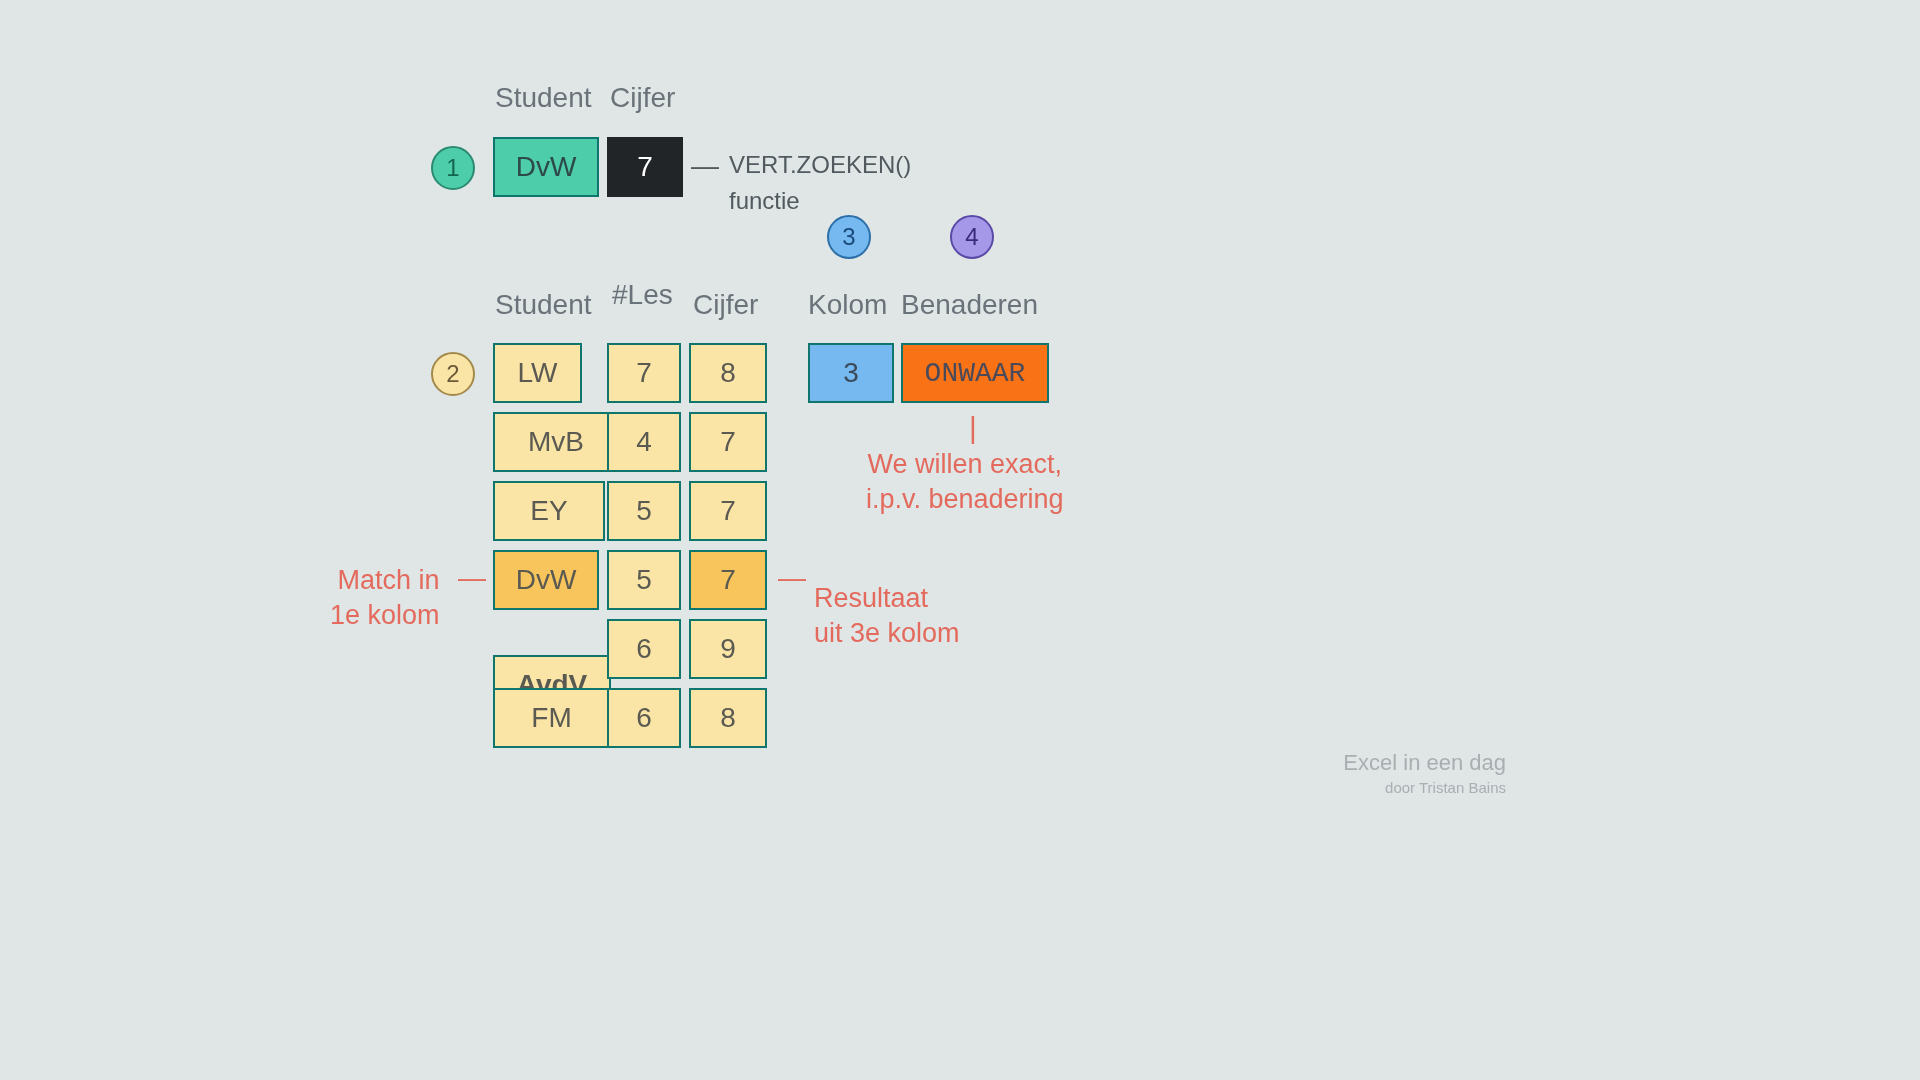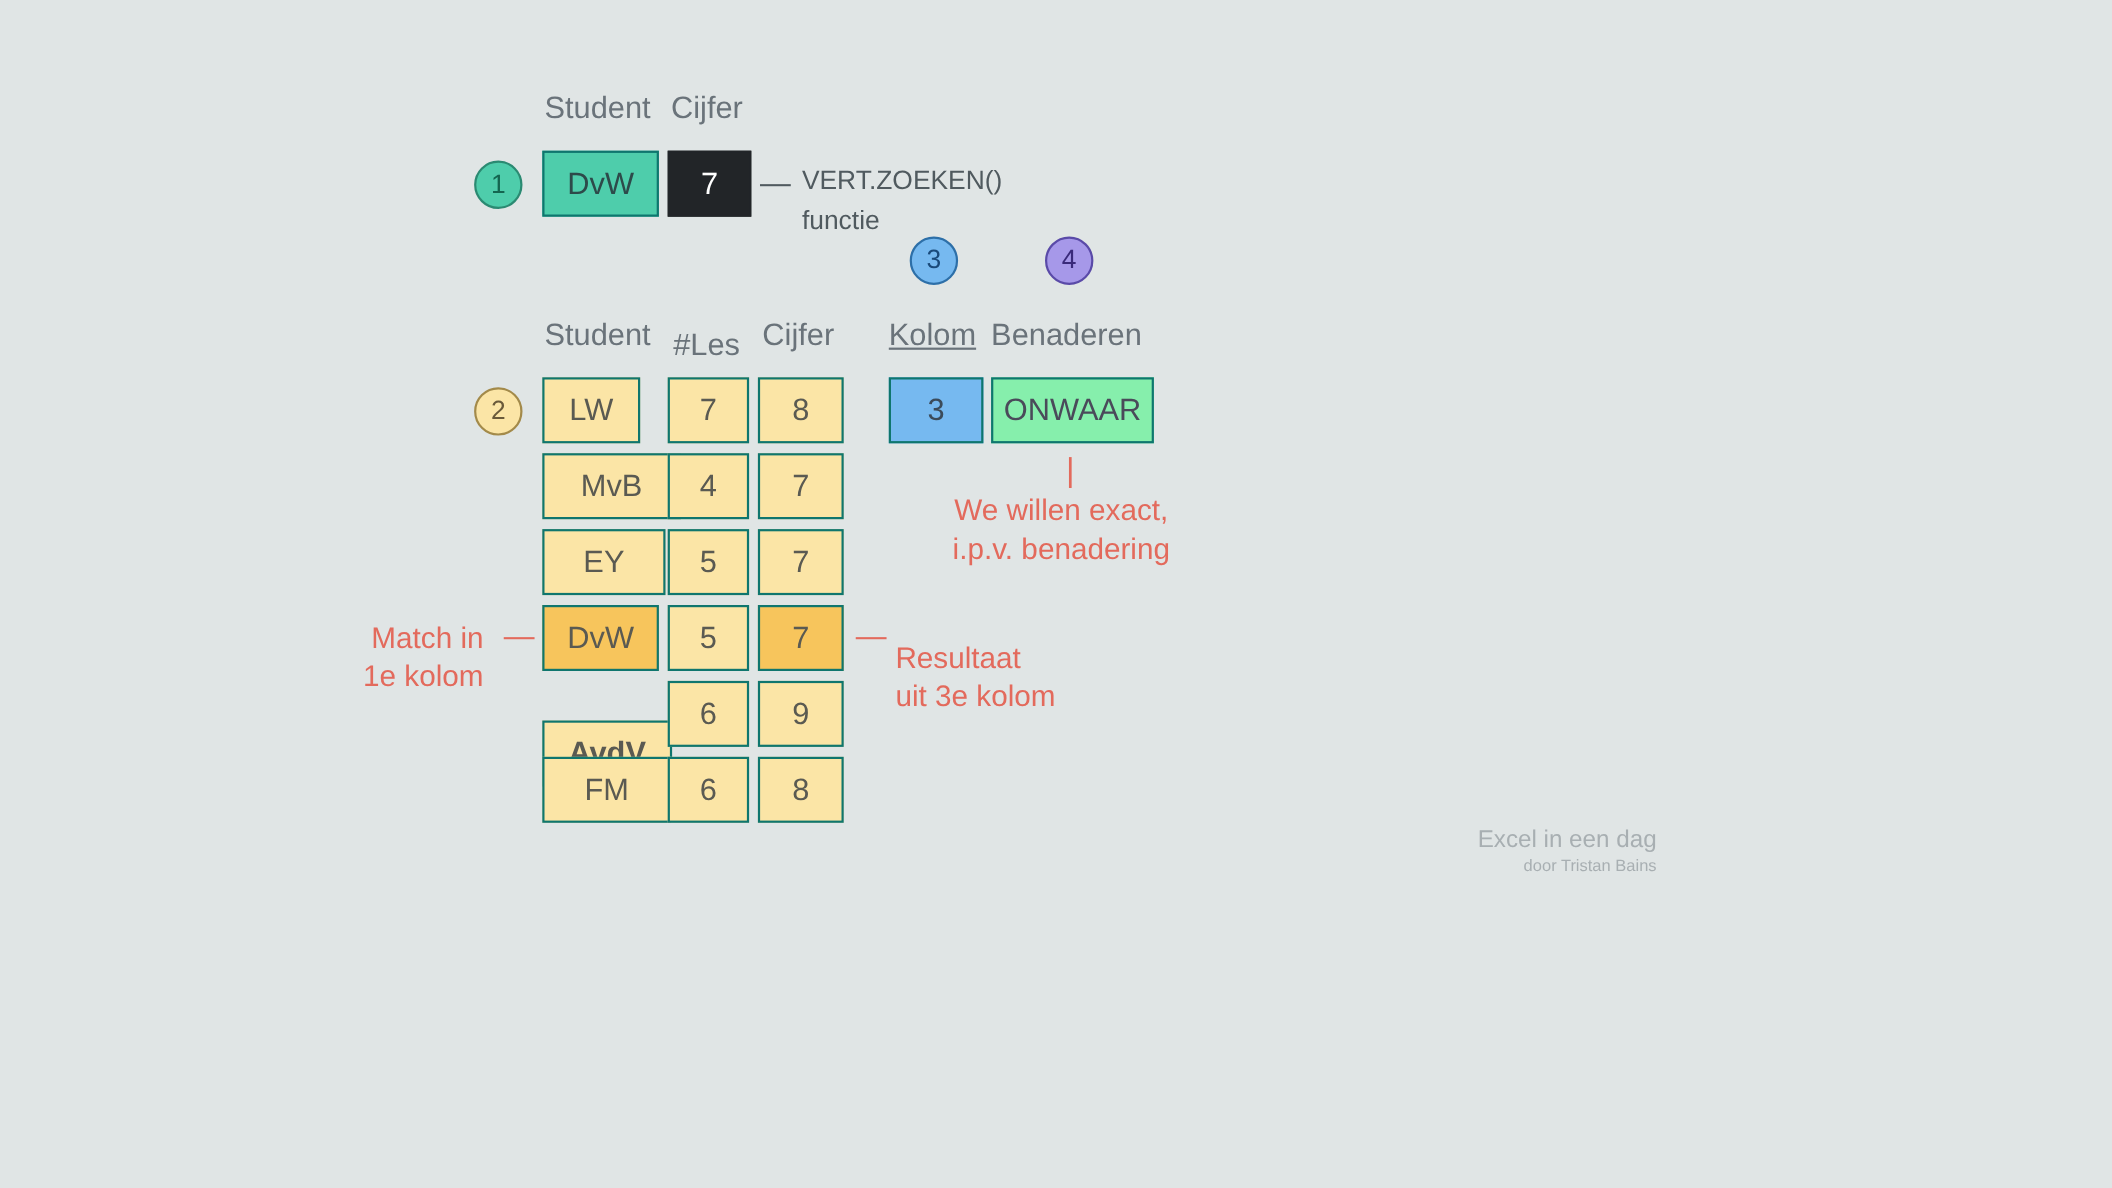--- a/index.html
+++ b/index.html
@@ -22,21 +22,21 @@
     justify-content: center;
     font-size: 28px;
     height: 60px;
     box-sizing: border-box;
   }
   .teal { background: #4ecdab; color: #2d4a4a; }
   .dark { background: #222528; color: #fff; border-color:#222528; }
   .cream { background: #fbe5a6; color: #5a5a52; }
   .orange { background: #f7c55c; color: #5a5a52; }
   .blue { background: #76b9f0; color: #3b4b5a; }
-  .purple { background: #86efac; color: #4a4a5a; }
+  .purple { background: #f97316; color: #4a4a5a; font-family: Liberation Mono, monospace; }
   .circle {
     border: 2px solid;
     width: 44px;
     height: 44px;
     border-radius: 50%;
     display: flex;
     align-items: center;
     justify-content: center;
     font-size: 24px;
     box-sizing: border-box;
@@ -65,24 +65,24 @@
 <div class="abs cell dark" style="left:607px; top:137px; width:76px;">7</div>
 
 <div class="abs dash" style="left:691px; top:150px;">—</div>
 <div class="abs func" style="left:729px; top:151px;">VERT.ZOEKEN()</div>
 <div class="abs func" style="left:729px; top:187px;">functie</div>
 
 <div class="abs circle c-blue" style="left:827px; top:215px;">3</div>
 <div class="abs circle c-purple" style="left:950px; top:215px;">4</div>
 
 <div class="abs hdr" style="left:495px; top:289px;">Student</div>
-<div class="abs hdr" style="left:612px; top:298px;text-align:center;">#Les</div>
+<div class="abs hdr" style="left:612px; top:279px;text-align:center;">#Les</div>
 <div class="abs hdr" style="left:693px; top:289px;">Cijfer</div>
 
-<div class="abs hdr" style="left:808px; top:289px;text-decoration:underline;">Kolom</div>
+<div class="abs hdr" style="left:808px; top:289px;">Kolom</div>
 <div class="abs hdr" style="left:901px; top:289px;">Benaderen</div>
 
 <div class="abs circle c-cream" style="left:431px; top:352px;">2</div>
 
 <div class="abs cell cream" style="left:493px; top:343px; width:89px;">LW</div>
 <div class="abs cell cream" style="left:607px; top:343px; width:74px;">7</div>
 <div class="abs cell cream" style="left:689px; top:343px; width:78px;">8</div>
 
 <div class="abs cell cream" style="left:493px; top:412px; width:126px;">MvB</div>
 <div class="abs cell cream" style="left:607px; top:412px; width:74px;">4</div>

